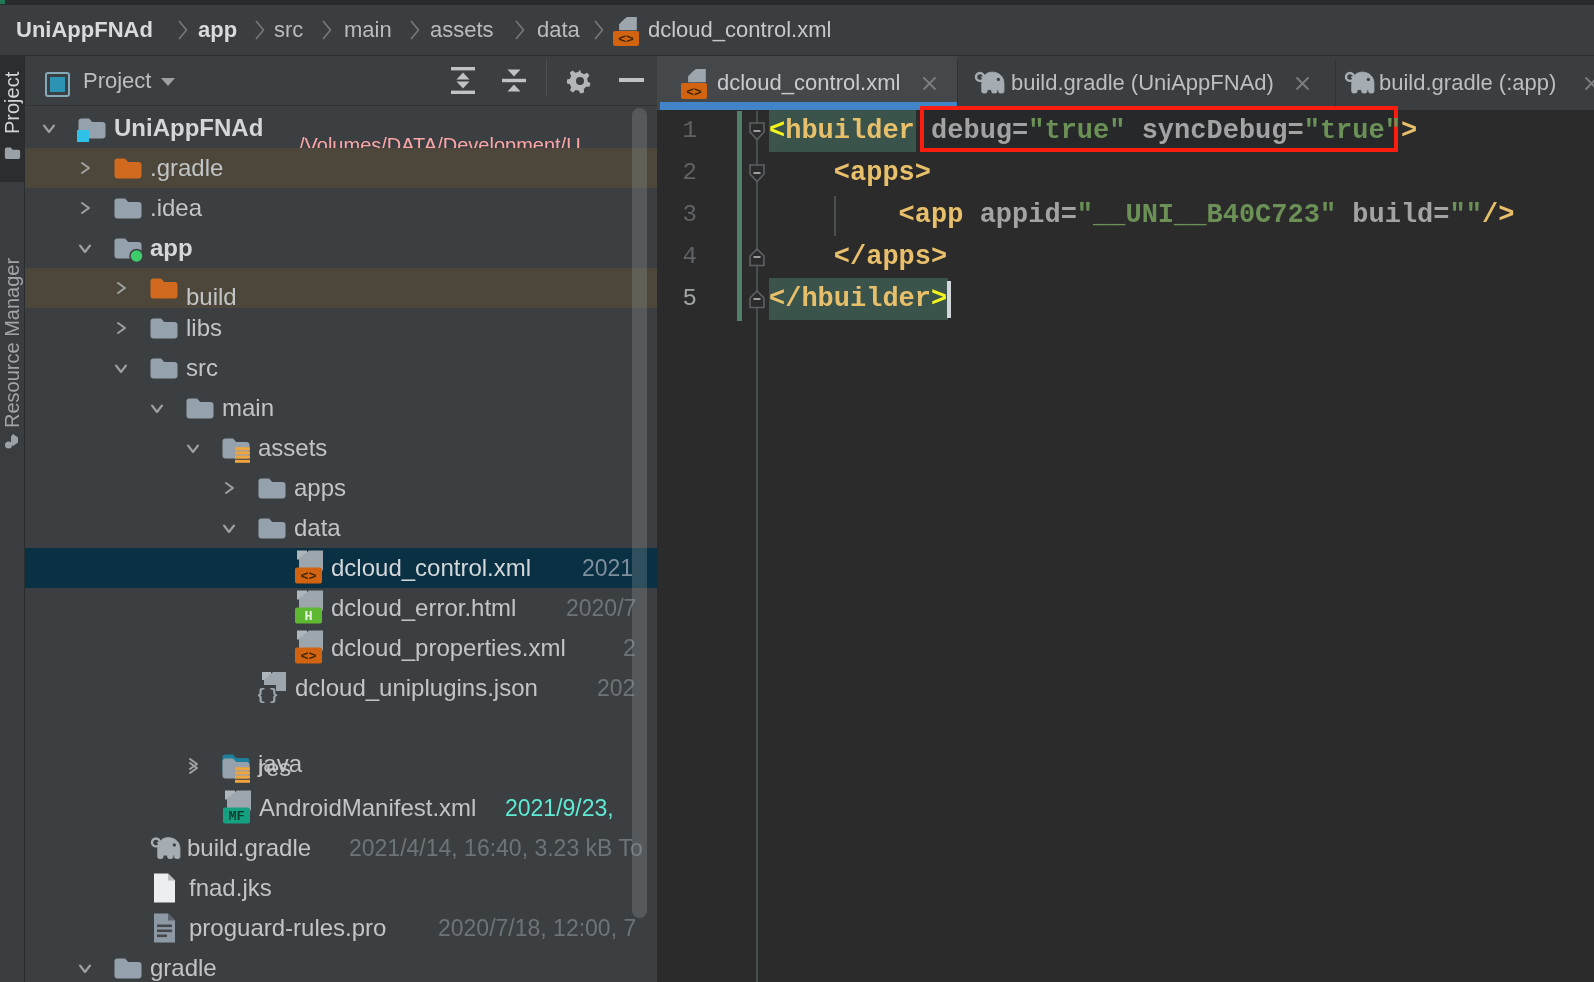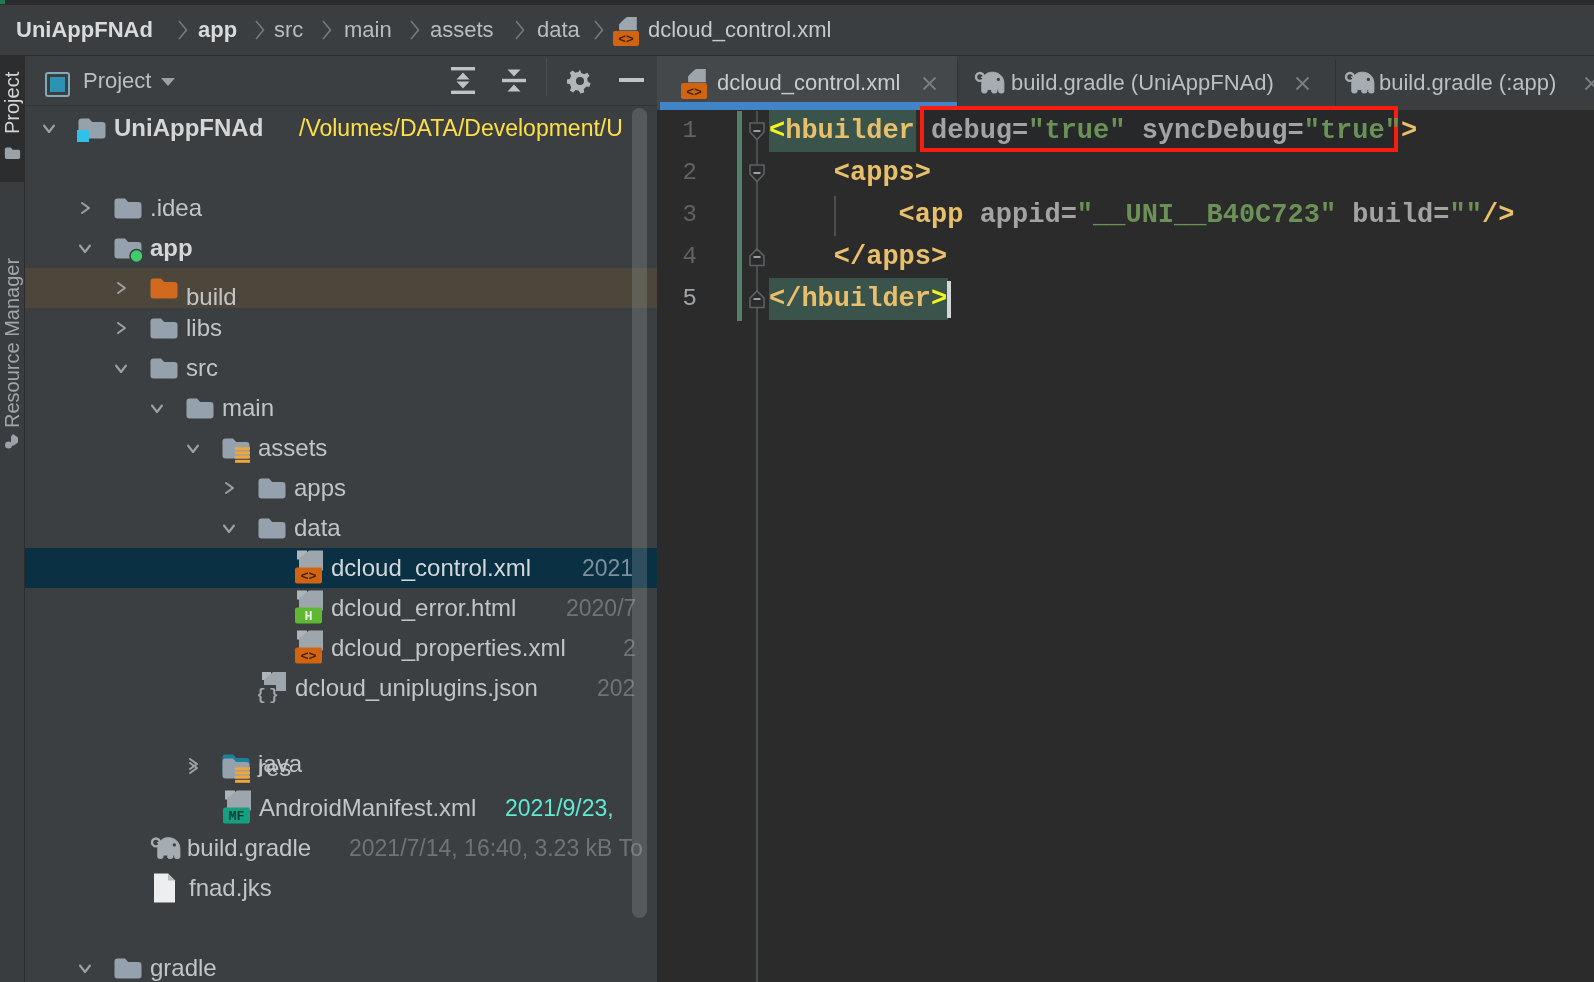--- a/index.html
+++ b/index.html
@@ -120,21 +120,26 @@
 <svg class="abs" style="left:542px;top:12px" width="26" height="26" viewBox="0 0 24 24">
         <use href="#gear" fill="#b3b6b8"></use>
       </svg>
 <div class="abs" style="left:594px;top:22px;width:25px;height:4px;background:#c0c3c5"></div>
 </div>
 <div class="tr" style="top:52px;"><span style="position:absolute;left:17px;top:13px;line-height:0"><svg class="ic" width="14" height="14" viewBox="0 0 14 14">
           <use href="#chevD" stroke="#9da0a2"></use>
         </svg></span><span style="position:absolute;left:52px;top:50%;transform:translateY(-50%);line-height:0"><svg class="ic" width="30" height="30" viewBox="0 0 30 30">
           <use href="#folder" x="0" y="3" width="30" height="24" fill="#95a1ac"></use>
           <rect x="0" y="17" width="12" height="12" fill="#2fc1e8"></rect>
-        </svg></span><span style="position:absolute;left:89px;top:0;height:40px;display:flex;align-items:center;font-weight:bold;color:#d4d6d8;">UniAppFNAd</span><span style="position:absolute;left:274px;top:0;height:40px;display:flex;align-items:center;color:#fde047;font-size:23px;white-space:pre">/Volumes/DATA/Development/U</span></div>
+        </svg></span><span style="position:absolute;left:89px;top:0;height:40px;display:flex;align-items:center;font-weight:bold;color:#d4d6d8;">UniAppFNAd</span><span style="position:absolute;left:274px;top:17px;height:40px;display:flex;align-items:center;color:#fca5a5;font-size:20px;white-space:pre">/Volumes/DATA/Development/U</span></div>
+    <div class="tr" style="top:92px;background:#4c473a;"><span style="position:absolute;left:53px;top:13px;line-height:0"><svg class="ic" width="14" height="14" viewBox="0 0 14 14">
+          <use href="#chevR" stroke="#9da0a2"></use>
+        </svg></span><span style="position:absolute;left:88px;top:50%;transform:translateY(-50%);line-height:0"><svg class="ic" width="30" height="30" viewBox="0 0 30 30">
+          <use href="#folder" x="0" y="3" width="30" height="24" fill="#d16a1e"></use>
+        </svg></span><span style="position:absolute;left:125px;top:0;height:40px;display:flex;align-items:center;">.gradle</span></div>
     <div class="tr" style="top:132px;"><span style="position:absolute;left:53px;top:13px;line-height:0"><svg class="ic" width="14" height="14" viewBox="0 0 14 14">
           <use href="#chevR" stroke="#9da0a2"></use>
         </svg></span><span style="position:absolute;left:88px;top:50%;transform:translateY(-50%);line-height:0"><svg class="ic" width="30" height="30" viewBox="0 0 30 30">
           <use href="#folder" x="0" y="3" width="30" height="24" fill="#95a1ac"></use>
         </svg></span><span style="position:absolute;left:125px;top:0;height:40px;display:flex;align-items:center;">.idea</span></div>
     <div class="tr" style="top:172px;"><span style="position:absolute;left:53px;top:13px;line-height:0"><svg class="ic" width="14" height="14" viewBox="0 0 14 14">
           <use href="#chevD" stroke="#9da0a2"></use>
         </svg></span><span style="position:absolute;left:88px;top:50%;transform:translateY(-50%);line-height:0"><svg class="ic" width="30" height="30" viewBox="0 0 30 30">
           <use href="#folder" x="0" y="3" width="30" height="24" fill="#95a1ac"></use>
           <circle cx="23.5" cy="23" r="6.5" fill="#3ecb6a" stroke="#3c3f41" stroke-width="1.5"></circle>
@@ -221,25 +226,34 @@
           </g>
         </svg></span><span style="position:absolute;left:233px;top:0;height:40px;display:flex;align-items:center;">res</span></div>
     <div class="tr" style="top:732px;"><span style="position:absolute;left:197px;top:50%;transform:translateY(-50%);line-height:0"><svg class="ic" width="31" height="37" viewBox="0 0 31 37">
           <rect x="3" y="1" width="10" height="9" fill="#aeb5bb"></rect>
           <path d="M15 1 h14 v20 h-24 v-12 z" fill="#9da6ad"></path>
           <rect x="1" y="18" width="27" height="16" rx="2" fill="#15a181"></rect>
           <text x="14.5" y="30.5" font-size="13.5" font-weight="bold" fill="#0a3d2f" text-anchor="middle" font-family="Liberation Mono,monospace">MF</text>
         </svg></span><span style="position:absolute;left:234px;top:0;height:40px;display:flex;align-items:center;">AndroidManifest.xml</span><span style="position:absolute;left:480px;top:0;height:40px;display:flex;align-items:center;color:#5eead4;font-size:23px;white-space:pre">2021/9/23,</span></div>
     <div class="tr" style="top:772px;"><span style="position:absolute;left:125px;top:50%;transform:translateY(-50%);line-height:0"><svg class="ic" width="33" height="23" viewBox="0 0 34 24">
           <use href="#eleph" fill="#a6adb2" stroke="#a6adb2"></use>
-        </svg></span><span style="position:absolute;left:162px;top:0;height:40px;display:flex;align-items:center;">build.gradle</span><span style="position:absolute;left:324px;top:0;height:40px;display:flex;align-items:center;color:#6d7479;font-size:23px;white-space:pre">2021/7/14, 16:40, 3.23 kB To</span></div>
+        </svg></span><span style="position:absolute;left:162px;top:0;height:40px;display:flex;align-items:center;">build.gradle</span><span style="position:absolute;left:324px;top:0;height:40px;display:flex;align-items:center;color:#6d7479;font-size:23px;white-space:pre">2021/4/14, 16:40, 3.23 kB To</span></div>
     <div class="tr" style="top:812px;"><span style="position:absolute;left:127px;top:50%;transform:translateY(-50%);line-height:0"><svg class="ic" width="25" height="31" viewBox="0 0 25 31">
           <path d="M2 1 h14 l7 7 v22 h-21 z" fill="#eceef0"></path>
           <path d="M16 1 l7 7 h-7 z" fill="#b8bcbe"></path>
         </svg></span><span style="position:absolute;left:164px;top:0;height:40px;display:flex;align-items:center;">fnad.jks</span></div>
+    <div class="tr" style="top:852px;"><span style="position:absolute;left:127px;top:50%;transform:translateY(-50%);line-height:0"><svg class="ic" width="25" height="31" viewBox="0 0 25 31">
+          <path d="M2 1 h14 l7 7 v22 h-21 z" fill="#8d99a4"></path>
+          <path d="M16 1 l7 7 h-7 z" fill="#5d646b"></path>
+          <g fill="#46494c">
+            <rect x="5" y="12" width="15" height="2.6"></rect>
+            <rect x="5" y="17" width="15" height="2.6"></rect>
+            <rect x="5" y="22" width="10" height="2.6"></rect>
+          </g>
+        </svg></span><span style="position:absolute;left:164px;top:0;height:40px;display:flex;align-items:center;">proguard-rules.pro</span><span style="position:absolute;left:413px;top:0;height:40px;display:flex;align-items:center;color:#6d7479;font-size:23px;white-space:pre">2020/7/18, 12:00, 7</span></div>
     <div class="tr" style="top:892px;"><span style="position:absolute;left:53px;top:13px;line-height:0"><svg class="ic" width="14" height="14" viewBox="0 0 14 14">
           <use href="#chevD" stroke="#9da0a2"></use>
         </svg></span><span style="position:absolute;left:88px;top:50%;transform:translateY(-50%);line-height:0"><svg class="ic" width="30" height="30" viewBox="0 0 30 30">
           <use href="#folder" x="0" y="3" width="30" height="24" fill="#95a1ac"></use>
         </svg></span><span style="position:absolute;left:125px;top:0;height:40px;display:flex;align-items:center;">gradle</span></div>
 <div class="abs" style="left:607px;top:52px;width:15px;height:810px;border-radius:8px;background:rgba(169,175,180,0.24)"></div>
 </div>
 <div id="ed">
     <div id="tabs">
       <div class="abs" style="left:0;top:0;width:300px;height:54px;background:#45484a"></div>

